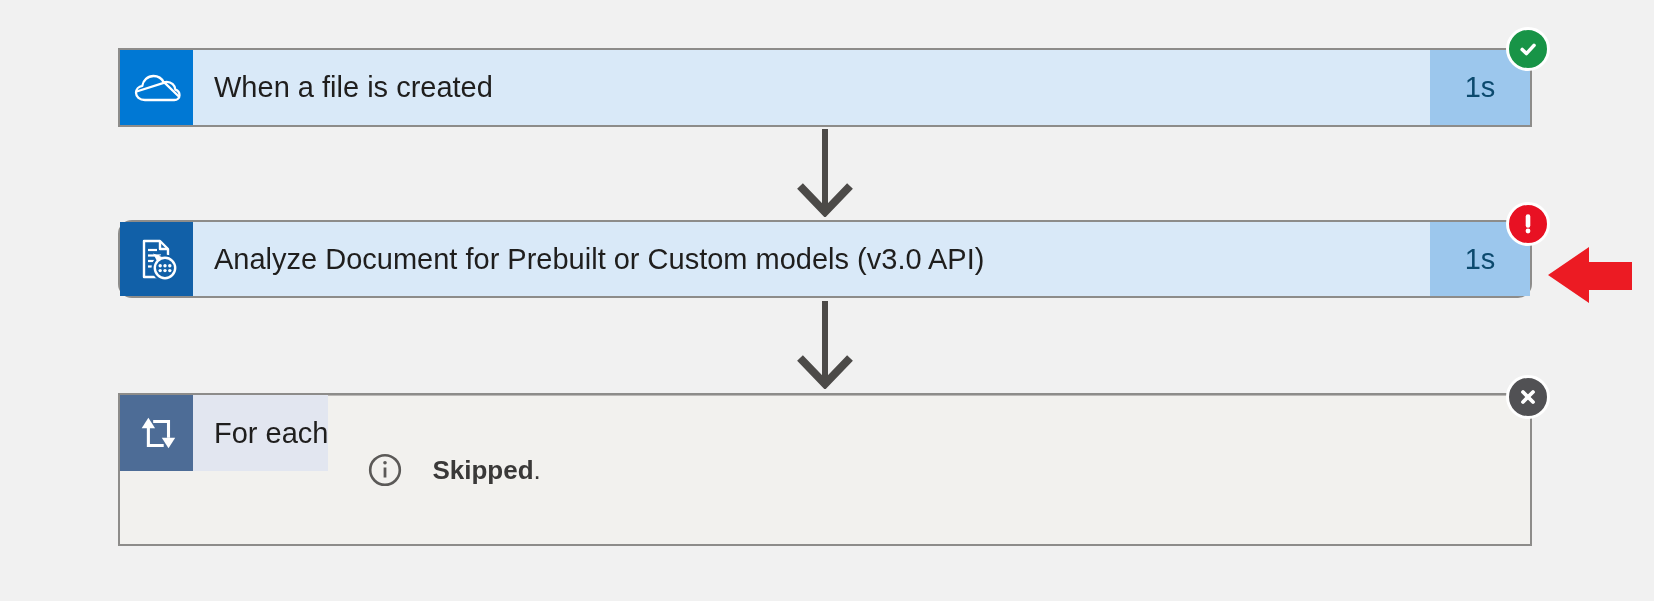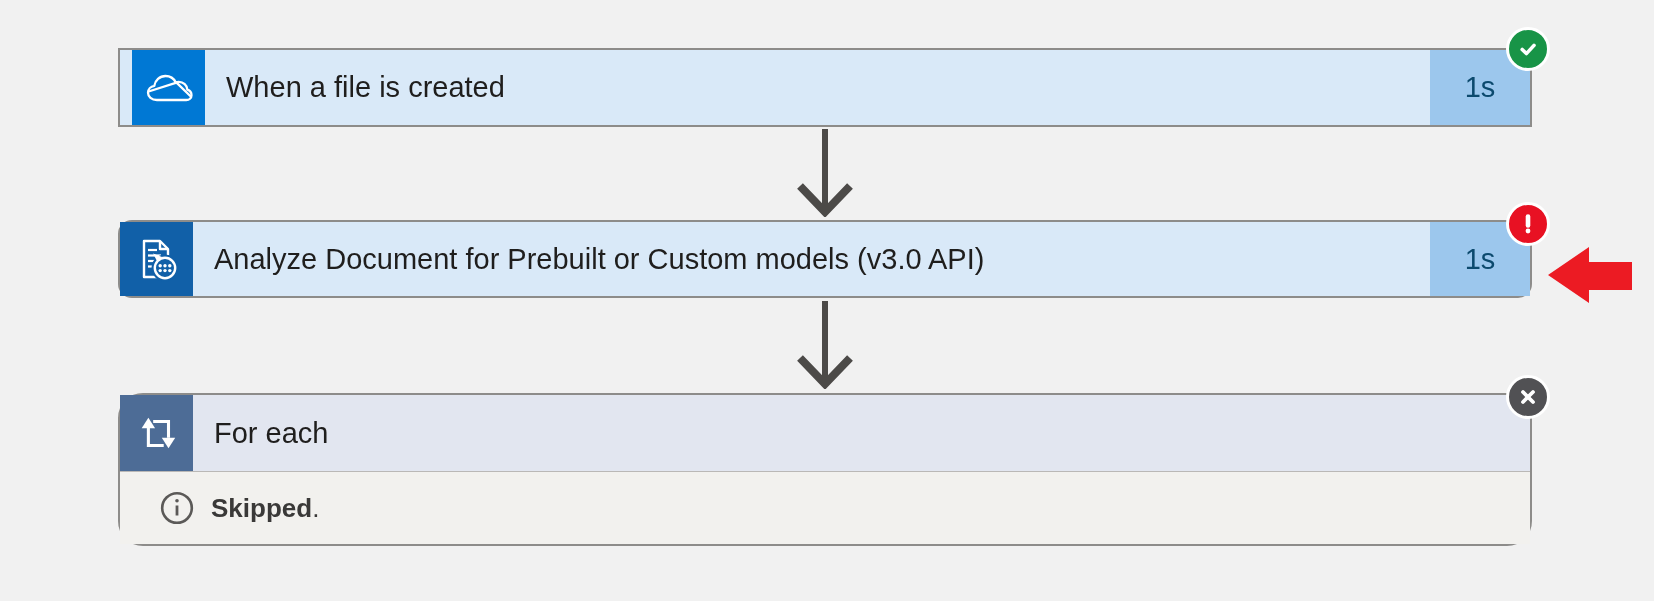--- a/index.html
+++ b/index.html
@@ -13,23 +13,23 @@
   .canvas{position:absolute;left:0;top:0;width:1654px;height:601px;}
 
   
   .card{
     position:absolute;left:118px;width:1414px;
     border:2px solid #8d8c8a;
     box-sizing:border-box;
     display:flex;flex-direction:row;
     background:#d9e9f8;
   }
-  .card-1{top:48px;height:79px;padding-left:12px;}
+  .card-1{top:48px;height:79px;}
   .card-2{top:220px;height:78px;border-radius:14px;}
-  .card-3{top:393px;height:153px;flex-direction:column;background:#f2f1ee;border-radius:25px;}
+  .card-3{top:393px;height:153px;flex-direction:row;background:#f2f1ee;}
   .c3-header{display:flex;flex-direction:row;height:76px;flex:0 0 76px;background:#e2e6f0;}
 
   .tile{
     flex:0 0 73px;width:73px;
     display:flex;align-items:center;justify-content:center;
   }
   .tile-onedrive{background:#0078d4;}
   .tile-formrec{background:#1160a8;}
   .tile-foreach{background:#4d6c96;}
 
@@ -45,21 +45,21 @@
     font-size:29px;color:#0c4a6e;
   }
   .chip-blue{background:#9cc7ed;}
   .chip-gray{background:#b6c1d5;}
 
   
   .strip{
     flex:1;display:flex;align-items:center;
     background:#f2f1ee;
     border-top:1px solid #bab8b6;
-    padding-left:40px;gap:17px;
+    padding-left:40px;gap:30px;
     font-size:26px;color:#3a3938;
   }
   .strip .note-bold{font-weight:bold;}
   .strip .note-period{font-weight:normal;}
 
   
   .badge{
     position:absolute;width:38px;height:38px;border-radius:50%;
     border:3px solid #ffffff;
     display:flex;align-items:center;justify-content:center;

